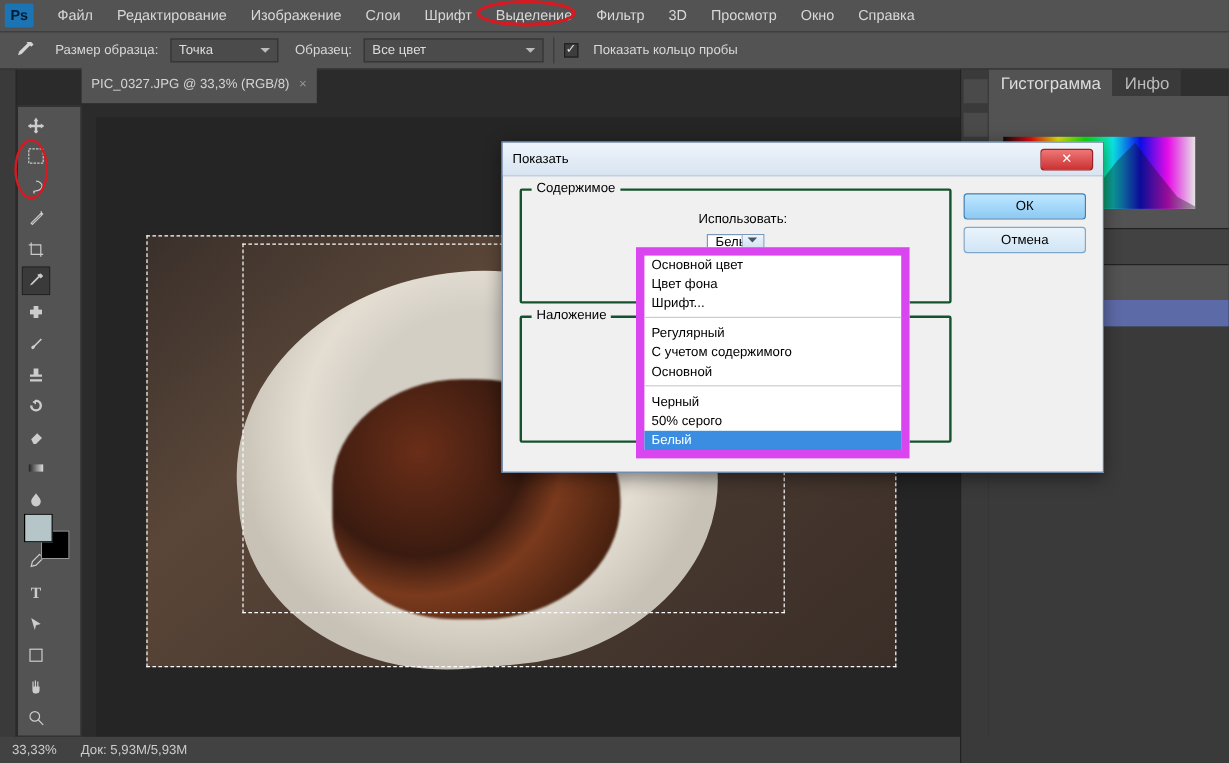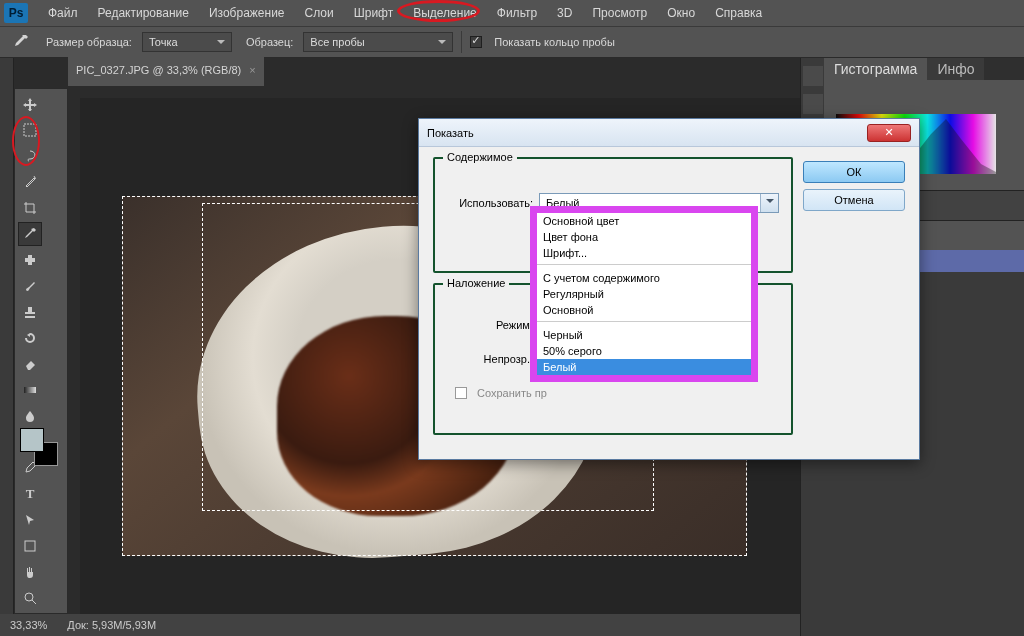--- a/index.html
+++ b/index.html
@@ -69,21 +69,21 @@
 .dlg-title { height: 28px; background: linear-gradient(#eef4fb, #d8e4f1); border-bottom: 1px solid #b8c7da; display: flex; align-items: center; padding: 0 8px; }
 .dlg-title span#dtitle { flex: 1; }
 .dlg-close { width: 44px; height: 18px; background: linear-gradient(#e77, #c33); border: 1px solid #922; border-radius: 3px; color: #fff; display: flex; align-items: center; justify-content: center; font-size: 11px; }
 .dlg-body { display: flex; padding: 10px 14px 14px 14px; gap: 10px; }
 .dlg-left { flex: 1; }
 .dlg-btns { width: 102px; display: flex; flex-direction: column; gap: 6px; padding-top: 4px; }
 .win-btn { height: 22px; border: 1px solid #7fa7c9; border-radius: 3px; background: linear-gradient(#e9f3fb, #d1e5f6); display: flex; align-items: center; justify-content: center; }
 .win-btn.default { background: linear-gradient(#bfe7ff, #8cc9f2); border-color: #3a7fb8; }
 .fieldset { border: 2px solid #14532d; border-radius: 2px; padding: 12px 12px 12px 12px; margin-bottom: 10px; position: relative; }
 .fieldset > .legend { position: absolute; top: -8px; left: 8px; background: #f0f0f0; padding: 0 4px; font-size: 11px; }
-.form-row { display: flex; align-items: center; gap: 6px; margin: 22px 0; }
+.form-row { display: flex; align-items: center; gap: 6px; margin: 6px 0; flex-direction: column; }
 .form-row label { width: 86px; text-align: right; }
 .combo { flex: 1; height: 20px; border: 1px solid #7a9ab8; background: #fff; position: relative; display: flex; align-items: center; padding: 0 6px; }
 .combo-btn { position: absolute; right: 0; top: 0; width: 18px; height: 100%; background: linear-gradient(#eef4fb,#cfe0ef); border-left: 1px solid #9cb4cc; display: flex; align-items: center; justify-content: center; }
 .combo-btn::after { content: ""; border: 4px solid transparent; border-top-color: #456; }
 .chk { width: 12px; height: 12px; border: 1px solid #999; background: #fff; display: inline-block; margin-right: 4px; }
 
 
 .dropdown { position: absolute; left: 530px; top: 206px; width: 228px; background: #fff; border: 7px solid #d946ef; font-size: 11px; color: #000; }
 .dd-item { padding: 2px 6px; }
 .dd-item.sel { background: #3a8de0; color: #fff; }
@@ -116,21 +116,21 @@
     <svg width="16" height="16" viewBox="0 0 16 16">
         <path d="M13 1l2 2-2 2-1-1-7 7-3 1 1-3 7-7-1-1z" fill="#d4d4d4"></path>
       </svg>
   </div>
   <span class="opt-label">Размер образца:</span>
   <div class="opt-select">
       <span>Точка</span>
     </div>
   <span class="opt-label">Образец:</span>
   <div class="opt-select" style="min-width:150px">
-      <span>Все пробы</span>
+      <span>Все цвет</span>
     </div>
   <div class="vsep"></div>
   <span class="checkbox checked"></span>
   <span>Показать кольцо пробы</span>
 </div>
 
 <div class="main">
   <div class="left-edge"></div>
 
   <div class="toolbox">
@@ -339,20 +339,20 @@
         </div>
     </div>
   </div>
 </div>
 
 <div class="dropdown" id="dd">
     <div class="dd-item">Основной цвет</div>
     <div class="dd-item">Цвет фона</div>
     <div class="dd-item">Шрифт...</div>
     <div style="height: 6px; border-top: 1px solid rgb(204, 204, 204); margin-top: 3px;"></div>
+    <div class="dd-item">Регулярный</div>
     <div class="dd-item">С учетом содержимого</div>
-    <div class="dd-item">Регулярный</div>
     <div class="dd-item">Основной</div>
     <div style="height: 6px; border-top: 1px solid rgb(204, 204, 204); margin-top: 3px;"></div>
     <div class="dd-item">Черный</div>
     <div class="dd-item">50% серого</div>
     <div class="dd-item sel">Белый</div>
   </div>
 
 </body></html>

